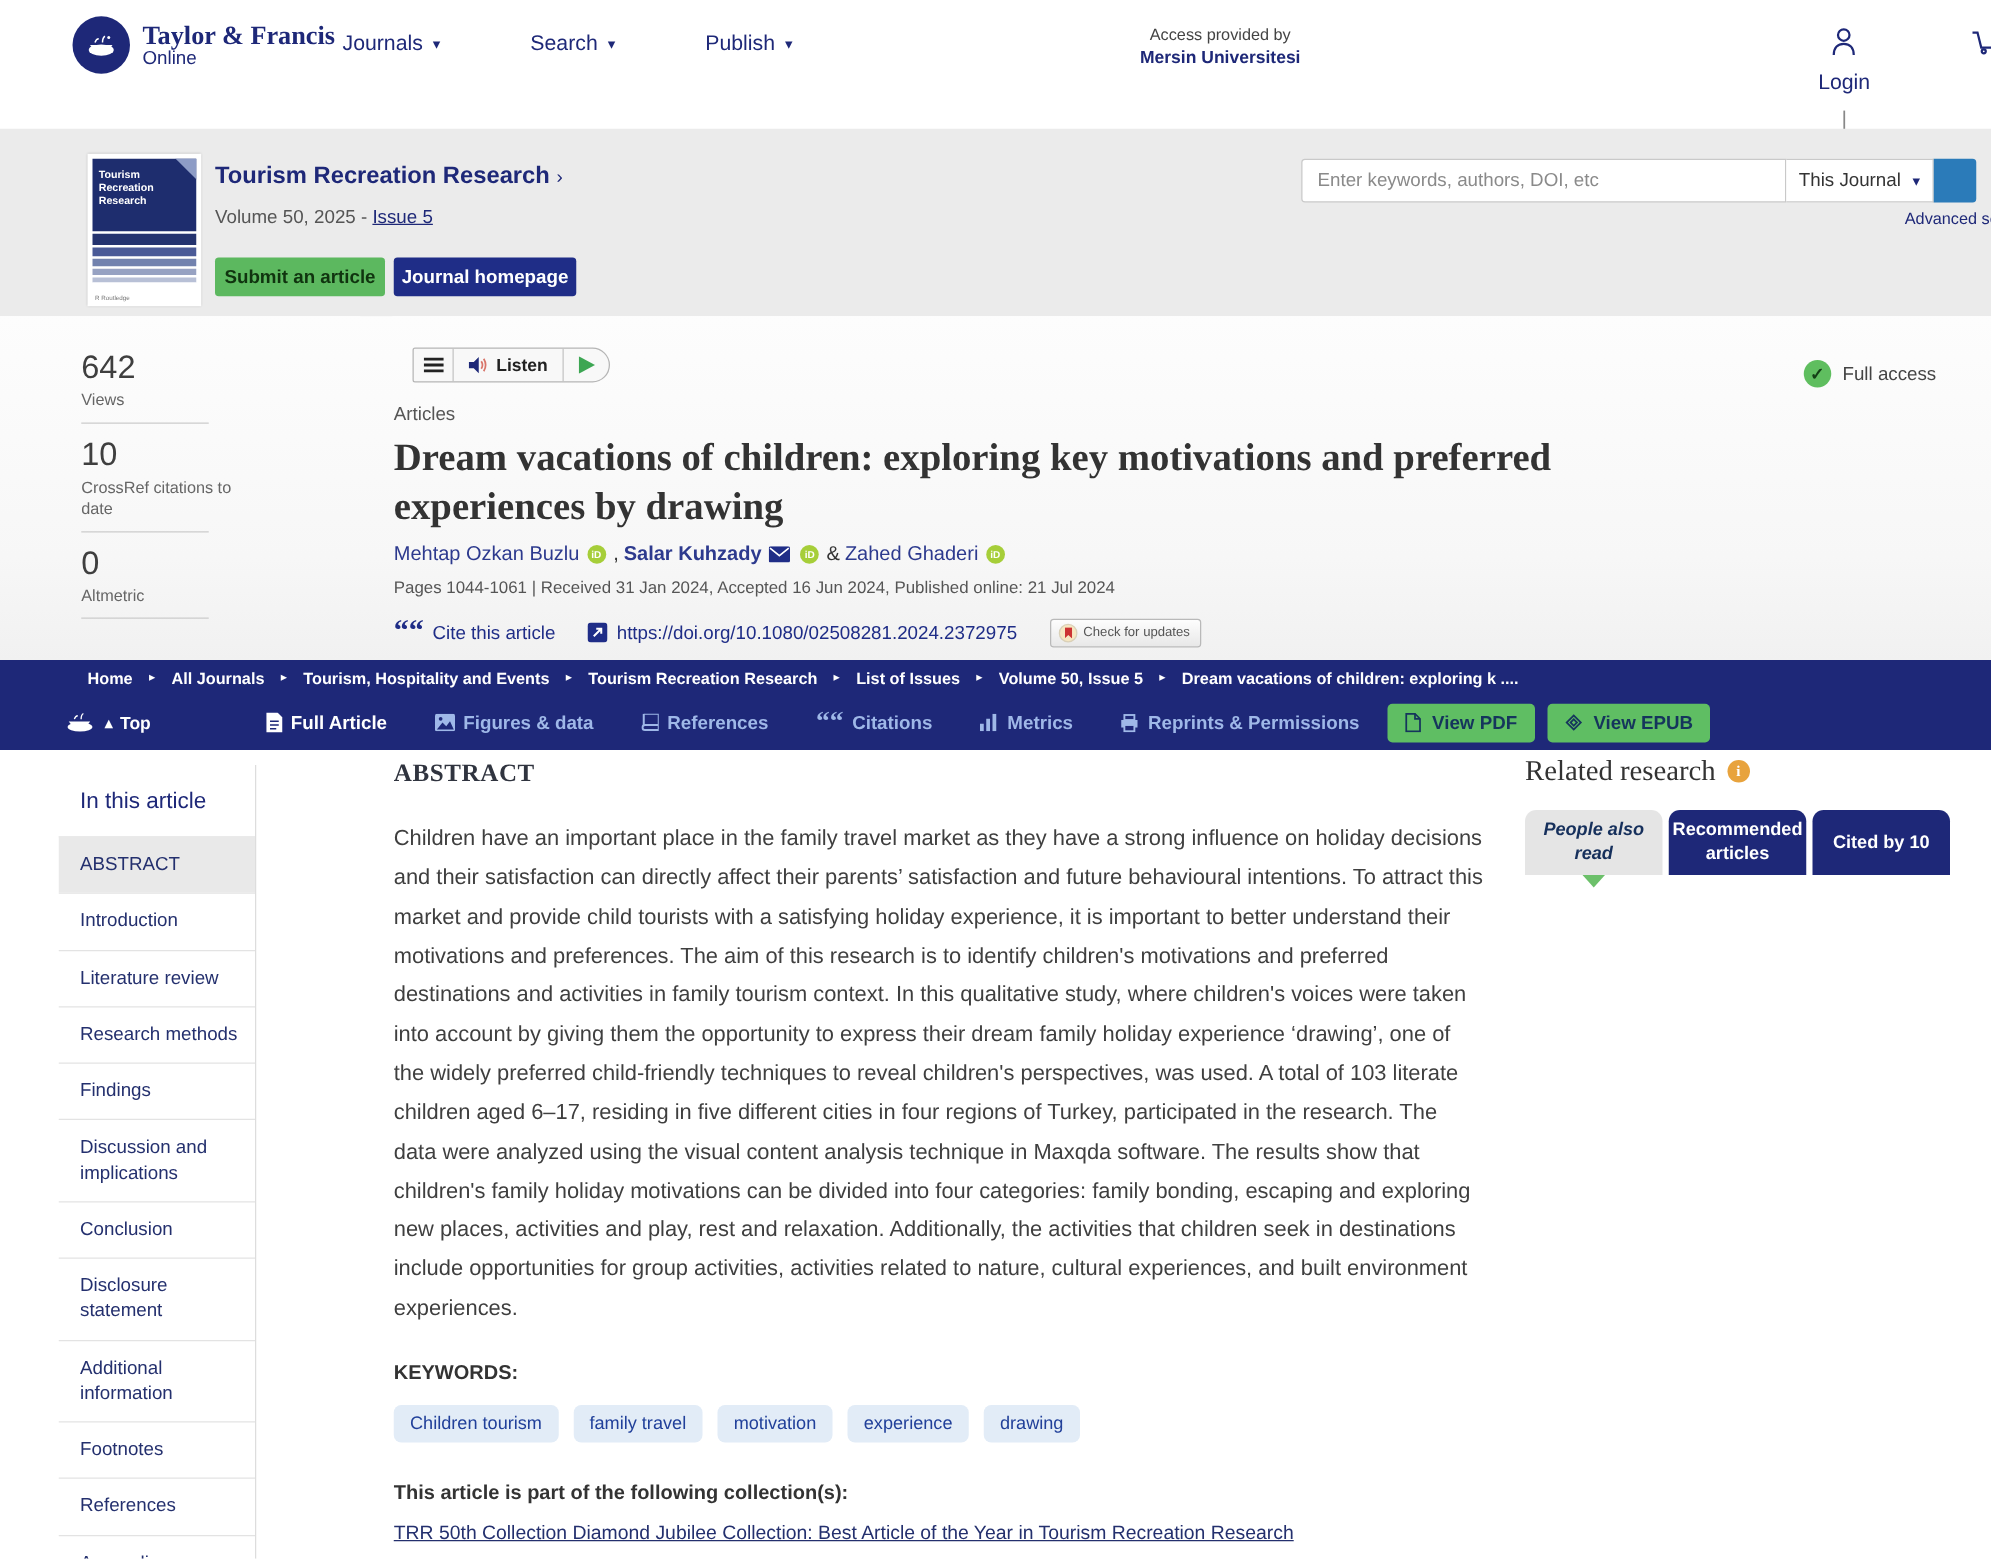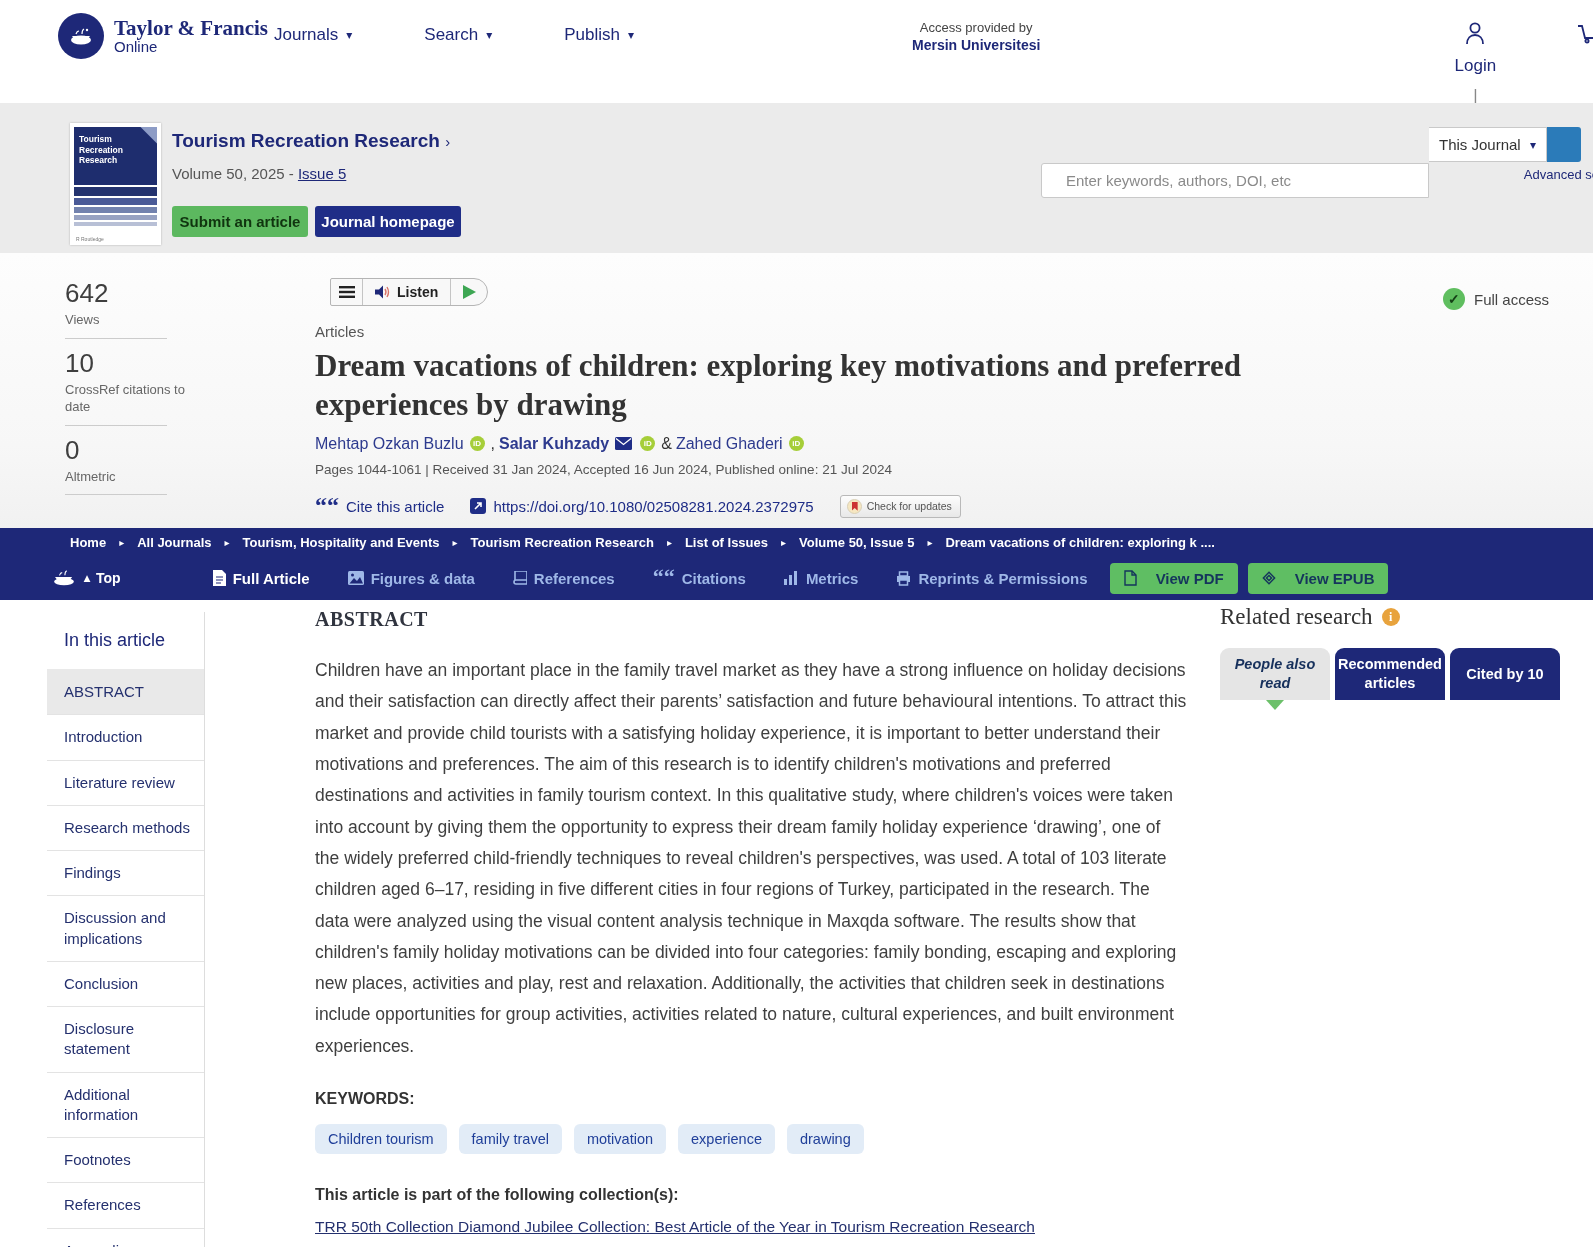--- a/index.html
+++ b/index.html
@@ -37,21 +37,21 @@
   .banner-info { position:absolute; left:172px; top:27px; }
   .journal-title { font-size:19px; font-weight:bold; color:#1e2878; cursor:pointer; }
   .journal-title .gt { font-weight:normal; font-size:15px; }
   .vol-line { margin-top:13px; font-size:15px; color:#555; }
   .issue-link { color:#1e2878; text-decoration:underline; cursor:pointer; }
   .banner-btns { position:absolute; left:172px; top:103px; display:flex; gap:7px; }
   .btn { display:flex; align-items:center; justify-content:center; font-size:15px; font-weight:bold; border-radius:3px; cursor:pointer; }
   .btn-submit { width:136px; height:31px; background:#5cb85f; color:#10340f; }
   .btn-homepage { width:146px; height:31px; background:#1f2d87; color:#fff; }
   .banner-search { position:absolute; left:1041px; top:24px; display:flex; }
-  .search-input { width:388px; height:35px; border:1px solid #c9c9c9; border-radius:3px 0 0 3px; background:#fff; padding:0 24px; font-size:15px; color:#333; font-family:"Liberation Sans",sans-serif;margin-top:36px; }
+  .search-input { width:388px; height:35px; border:1px solid #c9c9c9; border-radius:3px 0 0 3px; background:#fff; padding:0 12px; font-size:15px; color:#333; font-family:"Liberation Sans",sans-serif; }
   .search-input::placeholder { color:#8a8a8a; }
   .scope-select { width:118px; height:35px; background:#fff; border:1px solid #c9c9c9; border-left:none; display:flex; align-items:center; justify-content:space-between; padding:0 10px; font-size:15px; color:#333; cursor:pointer; }
   .search-go { width:34px; height:35px; background:#2b7bb9; border-radius:0 3px 3px 0; }
   .advanced { position:absolute; right:-6px; top:64px; font-size:13px; color:#1e2878; white-space:nowrap; cursor:pointer; }
 
   
   .article-head { position:absolute; top:253px; left:0; width:100%; height:275px; background:linear-gradient(180deg,#fdfdfd 0%,#f7f7f7 70%,#f1f1f1 100%); }
   .metrics { position:absolute; left:65px; top:25px; width:120px; }
   .metric-val { font-size:26px; color:#3f3f3f; }
   .metric-label { font-size:13px; color:#666; margin-top:2px; line-height:1.35; }
@@ -83,21 +83,21 @@
   .crumbbar { position:absolute; top:528px; left:0; width:100%; height:28px; background:#1e2878; display:flex; align-items:center; padding-left:70px; gap:13px; }
   .crumb { font-size:13px; font-weight:bold; color:#fff; white-space:nowrap; cursor:pointer; }
   .crumb.current { cursor:default; }
   .crumb-sep { color:#fff; font-size:10px; }
   .subnav { position:absolute; top:556px; left:0; width:100%; height:44px; background:#1e2878; display:flex; align-items:center; }
   .subnav-top { display:flex; align-items:center; gap:6px; margin-left:50px; color:#fff; font-size:14px; font-weight:bold; cursor:pointer; }
   .subnav-items { display:flex; align-items:center; gap:38px; margin-left:92px; }
   .subnav-item { display:flex; align-items:center; gap:7px; font-size:15px; font-weight:bold; color:#9fb8e8; cursor:pointer; }
   .subnav-item.active { color:#fff; }
   .subnav-btns { display:flex; gap:10px; margin-left:22px; }
-  .btn-view { height:31px; padding:0 14px; background:#5fbe63; color:#15355c; border-radius:4px; display:flex; align-items:center; gap:19px; font-size:15px; font-weight:bold; cursor:pointer; }
+  .btn-view { height:31px; padding:0 14px; background:#5fbe63; color:#15355c; border-radius:4px; display:flex; align-items:center; gap:9px; font-size:15px; font-weight:bold; cursor:pointer; }
   .subnav-pointer { position:absolute; top:600px; left:361px; width:0; height:0; border-left:10px solid transparent; border-right:10px solid transparent; border-top:11px solid #1e2878; }
 
   
   .content { position:absolute; top:600px; left:0; width:100%; height:647px; background:#fff; }
   .toc { position:absolute; left:47px; top:12px; width:158px; border-right:1px solid #ddd; padding-bottom:400px; }
   .toc-heading { font-size:18px; color:#1e2878; padding:18px 0 18px 17px; }
   .toc-item { font-size:15px; color:#24306e; padding:12px 10px 12px 17px; border-top:1px solid #e3e3e3; line-height:1.35; cursor:pointer; }
   .toc-item.active { background:#e9e9e9; border-top-color:#e9e9e9; }
   .main { position:absolute; left:315px; top:8px; width:872px; }
   .abs-heading { font-family:"Liberation Serif", serif; font-weight:bold; font-size:20px; color:#30343f; letter-spacing:.5px; }

